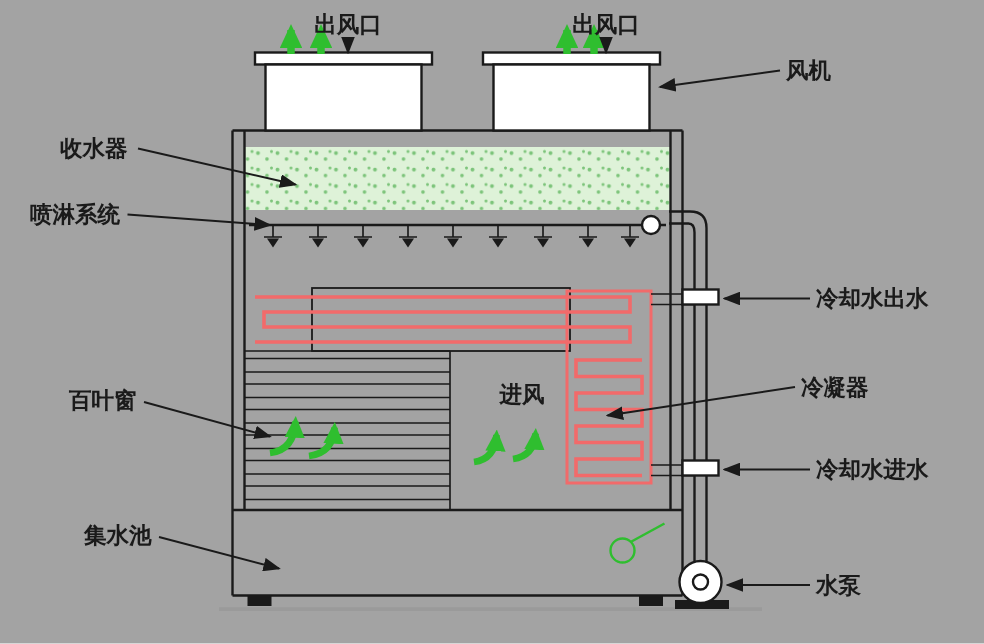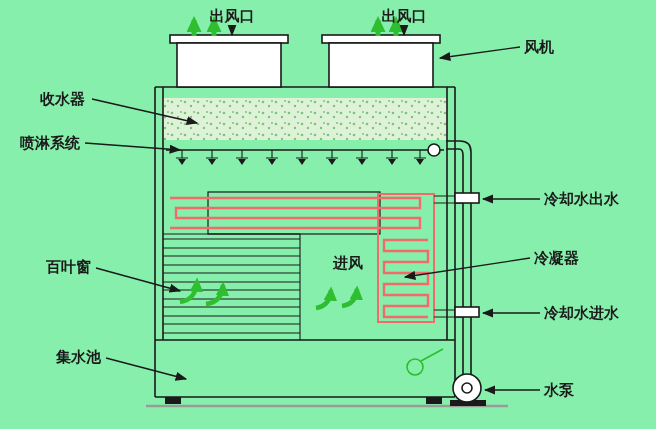--- a/index.html
+++ b/index.html
@@ -1,16 +1,16 @@
 <!DOCTYPE html>
 <html style="--line: #1a1a1a; --coil: #f26a6a; --airflow-green: #2fbe2f; --eliminator-fill: #def2d8; --eliminator-dot: #7cc47a;"><head>
 <meta charset="utf-8">
 <style>
   html,body{margin:0;padding:0;background:#fff;}
-  .stage{position:relative;width:656px;height:429px;background:#86efac;overflow:hidden;
+  .stage{position:relative;width:656px;height:429px;background:#a3a3a3;overflow:hidden;
          font-family:"Liberation Sans",sans-serif;text-align:right;}
   svg{display:block}
   .ln   {stroke:var(--line,#1a1a1a);stroke-width:1.6;fill:none}
   .lnw  {stroke:var(--line,#1a1a1a);stroke-width:1.6;fill:#fff}
   .thin {stroke:var(--line,#1a1a1a);stroke-width:1.1;fill:none}
   .frame{stroke:var(--line,#1a1a1a);stroke-width:1.2;fill:none}
   .coil {stroke:var(--coil,#f26a6a);stroke-width:2.4;fill:none}
   .coilbox{stroke:var(--coil,#f26a6a);stroke-width:2;fill:none}
   .gflow{stroke:var(--airflow-green,#2fbe2f);stroke-width:5;fill:none}
   .gcurve{stroke:var(--airflow-green,#2fbe2f);stroke-width:4.5;fill:none}

